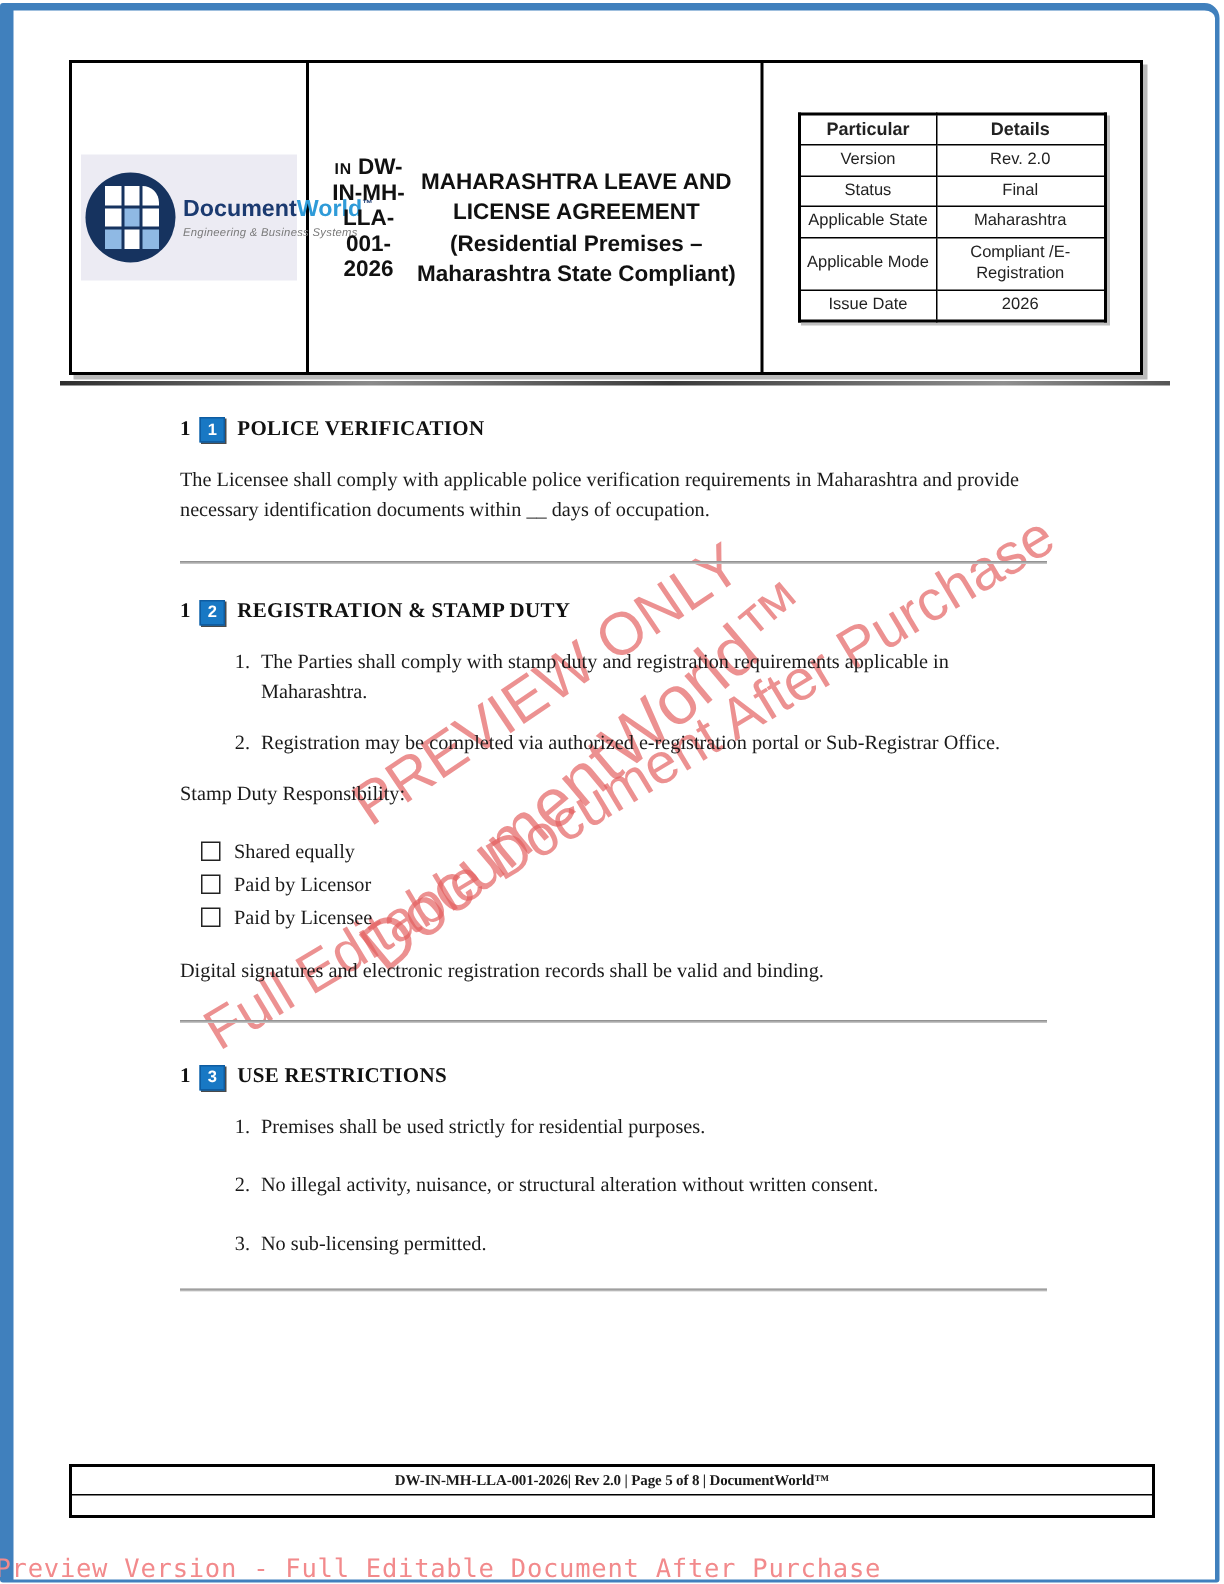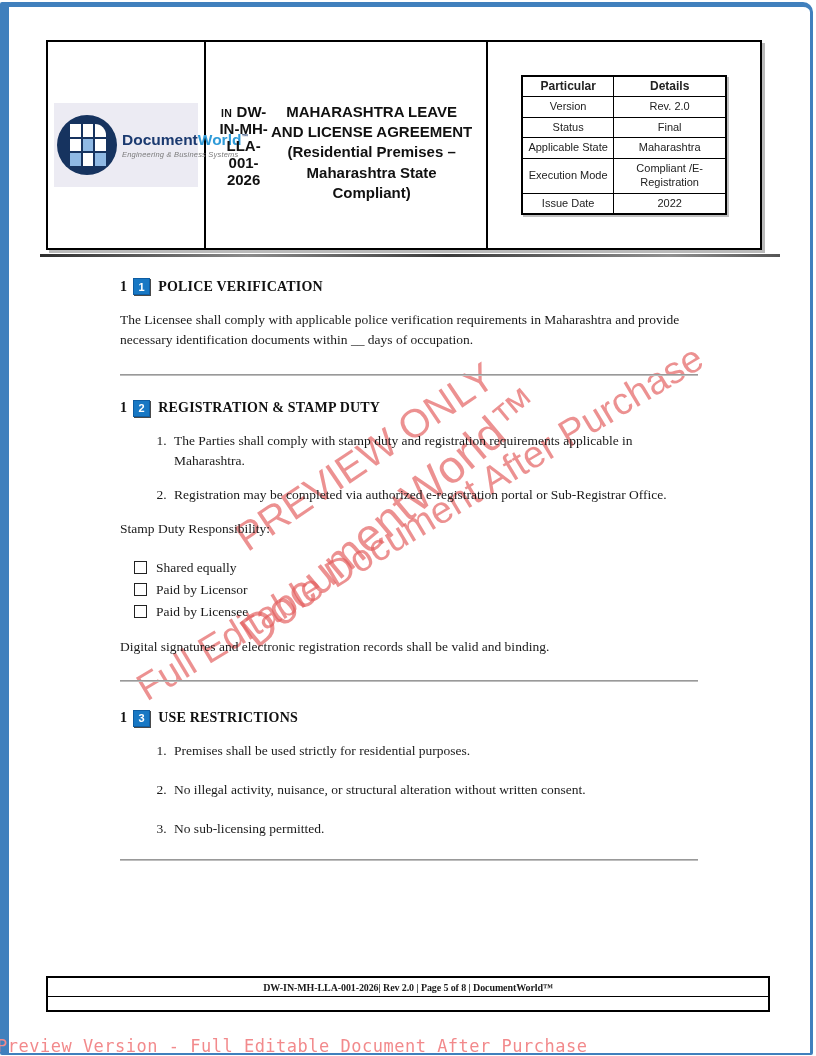--- a/index.html
+++ b/index.html
@@ -32,21 +32,21 @@
   .logo-world{color:#2f9bd8;}
   .logo-tm{font-size:7px;vertical-align:super;}
   .logo-tagline{font-family:"Liberation Sans",sans-serif;font-size:7.5px;color:#7a7a7a;margin-top:3px;letter-spacing:.2px;font-style:italic;}
   .cell-title{
     flex:1;border-right:2px solid #000;display:flex;align-items:center;justify-content:center;
     text-align:center;font-family:"Liberation Sans",sans-serif;font-weight:bold;color:#111;padding:0 12px;
   }
   .doc-code{font-size:15px;}
   .doc-code-prefix{font-size:10.5px;letter-spacing:.5px;}
   .doc-title{font-size:15px;line-height:1.35;margin-top:15px;max-width:300px;}
-  .cell-details{width:272px;display:flex;align-items:center;justify-content:center;}
+  .cell-details{width:251px;display:flex;align-items:center;justify-content:center;}
   .details-table{
     width:206px;border-collapse:collapse;font-family:"Liberation Sans",sans-serif;font-size:11px;color:#222;
     box-shadow:2px 2px 0 rgba(130,130,130,.5);background:#fff;
   }
   .details-table th,.details-table td{border:1px solid #000;text-align:center;vertical-align:middle;padding:3px 2px;font-weight:normal;line-height:1.25;}
   .details-table th{font-size:12px;font-weight:bold;padding:2px;}
   .details-table col.c1{width:45%;}
   .details-table col.c2{width:55%;}
   .details-table{border:2px solid #000;}
   
@@ -145,26 +145,26 @@
       </tr>
       <tr>
         <td>Status</td>
         <td>Final</td>
       </tr>
       <tr>
         <td>Applicable State</td>
         <td>Maharashtra</td>
       </tr>
       <tr>
-        <td>Execution Mode</td>
+        <td>Applicable Mode</td>
         <td>Compliant /E-Registration</td>
       </tr>
       <tr>
         <td>Issue Date</td>
-        <td>2022</td>
+        <td>2026</td>
       </tr>
     </tbody>
       </table>
   </div>
 </div>
 <div class="head-rule"></div>
 
 <div class="wm wm1">PREVIEW ONLY</div>
 <div class="wm wm2">DocumentWorld™</div>
 <div class="wm wm3">Full Editable Document After Purchase</div>

